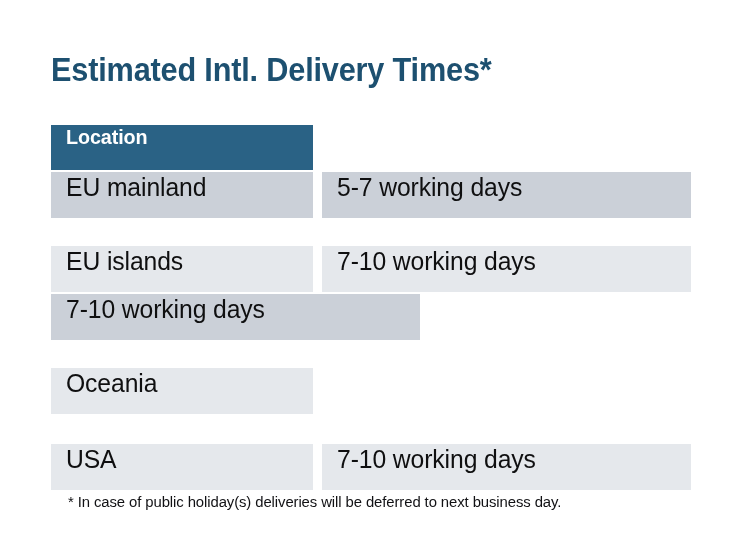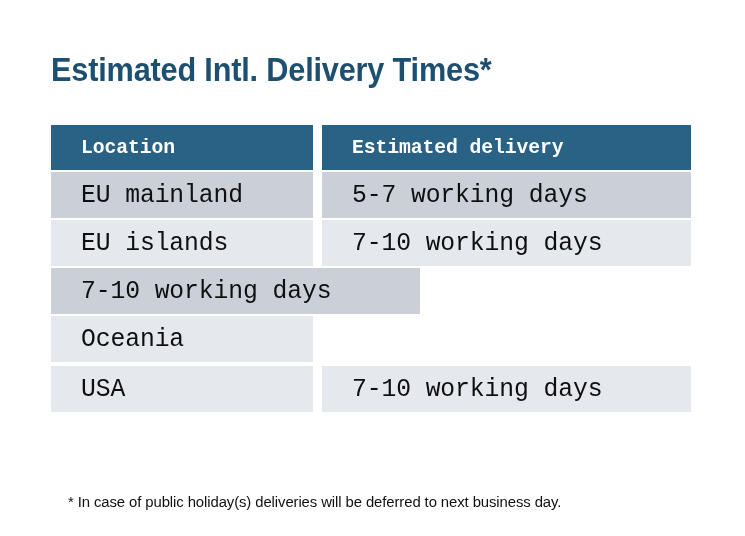--- a/index.html
+++ b/index.html
@@ -52,26 +52,25 @@
     width: 100%;
     margin-bottom: 2px;
   }
   .t-row:last-child {
     margin-bottom: 0;
   }
 
   .t-cell {
     box-sizing: border-box;
     display: flex;
-    align-items: center;
-    padding-left: 30px;
+    align-items: flex-start;
+    padding-left: 15px;
     padding-right: 8px;
     overflow: hidden;
     white-space: nowrap;
-    font-family: Liberation Mono, monospace;
   }
 
   .col-location {
     width: 262px;
     margin-right: 9px;
     flex: 0 0 262px;
   }
   .col-delivery {
     width: 369px;
     flex: 0 0 369px;
@@ -104,20 +103,21 @@
     display: inline-block;
     transform: scaleX(0.95);
     transform-origin: left center;
   }
 
   .t-row.shade-dark .t-cell {
     background: #cbd0d8;
   }
   .t-row.shade-light .t-cell {
     background: #e5e8ec;
+    margin-top: 26px;
   }
 
   
   .footnote {
     position: absolute;
     left: 68px;
     top: 481px;
     font-size: 15.5px;
     color: #111114;
     white-space: nowrap;
@@ -131,23 +131,20 @@
 
 <div id="page-root">
 
   <div class="page-title">Estimated Intl. Delivery Times*</div>
 
   <div class="delivery-table">
 
     <div class="t-row header">
       <div class="t-cell col-location">
         <span>Location</span>
-      </div>
-      <div class="t-cell col-delivery">
-        <span>Estimated delivery</span>
       </div>
     </div>
 
     <div class="t-row body shade-dark">
       <div class="t-cell col-location">
         <span>EU mainland</span>
       </div>
       <div class="t-cell col-delivery">
         <span>5-7 working days</span>
       </div>

